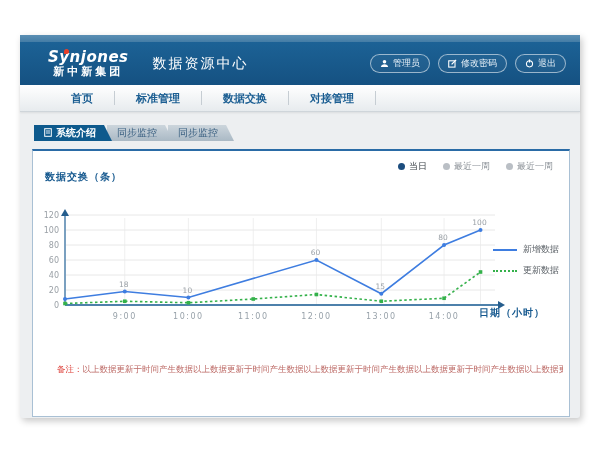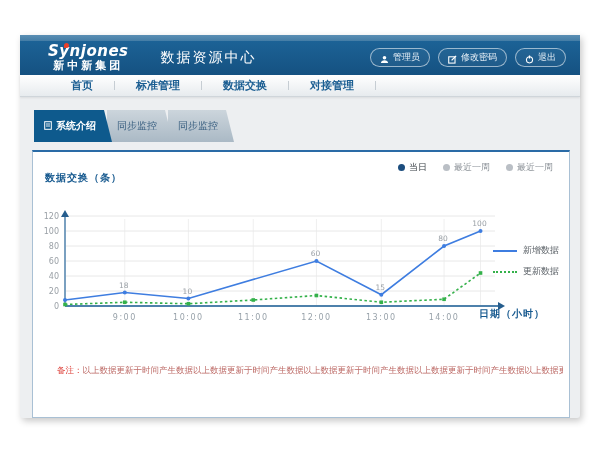--- a/index.html
+++ b/index.html
@@ -5,32 +5,32 @@
   * { margin:0; padding:0; box-sizing:border-box; }
   html,body { width:600px; height:450px; background:#ffffff; font-family:"DejaVu Sans","Liberation Sans",sans-serif; overflow:hidden; }
   .page { position:absolute; left:20px; top:35px; width:560px; height:383px; background:#edeff1; box-shadow:2px 3px 7px rgba(0,0,0,0.22); border-radius:0 0 3px 3px; display:flex; flex-direction:column; }
   
   .topstrip { height:7px; background:linear-gradient(#5b8fb4,#447da6); }
   .header { height:43px; background:linear-gradient(#1c6296,#155181); display:flex; align-items:center; padding:0 14px 0 28px; position:relative; }
   .logo { position:relative; text-align:center; line-height:1.05; color:#fff; }
   .logo-primary { font-size:15px; font-weight:bold; letter-spacing:0.5px; font-style:italic; }
   .logo-accent { position:absolute; left:16px; top:-1px; width:5px; height:5px; border-radius:50% 50% 50% 0; background:#e8402a; }
   .logo-secondary { font-size:11px; font-weight:bold; letter-spacing:3px; }
-  .app-title { color:#ffffff; font-size:14px; margin-left:32px; letter-spacing:2px; }
+  .app-title { color:#ffffff; font-size:14px; margin-left:24px; letter-spacing:2px; }
   .hdr-right { margin-left:auto; display:flex; gap:8px; }
-  .pill { display:flex; align-items:flex-end; gap:4px; border:1px solid rgba(255,255,255,0.55); border-radius:10px; color:#e8f1f8; font-size:9px; padding:2px 9px; cursor:pointer; background:rgba(255,255,255,0.04); }
+  .pill { display:flex; align-items:center; gap:4px; border:1px solid rgba(255,255,255,0.55); border-radius:10px; color:#e8f1f8; font-size:9px; padding:2px 9px; cursor:pointer; background:rgba(255,255,255,0.04); }
   .pill svg { display:block; }
   
   .nav { height:27px; background:linear-gradient(#ffffff,#e7ebee); border-bottom:1px solid #cfd5da; display:flex; align-items:stretch; padding-left:30px; box-shadow:0 1px 2px rgba(0,0,0,0.08); }
   .nav-item { display:flex; align-items:center; padding:0 21px; font-size:11px; font-weight:bold; color:#1b5e92; cursor:pointer; }
   .nav-sep { width:1px; background:#c6cdd3; margin:6px 0; }
   
   .content { flex:1; padding:13px 10px 0 12px; position:relative; }
   .tabs { display:flex; margin-left:2px; }
-  .tab { height:32px; display:flex; align-items:center; gap:4px; font-size:10px; padding:0 16px 0 10px; cursor:pointer; clip-path:polygon(0 0, calc(100% - 8px) 0, 100% 100%, 0 100%); margin-right:-5px; }
+  .tab { height:16px; display:flex; align-items:center; gap:4px; font-size:10px; padding:0 16px 0 10px; cursor:pointer; clip-path:polygon(0 0, calc(100% - 8px) 0, 100% 100%, 0 100%); margin-right:-5px; }
   .tab.active { background:#0e5a8d; color:#ffffff; font-weight:bold; z-index:3; position:relative; }
   .tab.inactive { background:linear-gradient(#ccd5dc,#aab9c5); color:#3d6283; z-index:1; }
   .panel { position:relative; margin-top:8px; height:268px; background:#ffffff; border:1px solid #a9c0d4; border-top:2px solid #2a6ba6; }
   
   .filters { position:absolute; top:9px; right:16px; display:flex; gap:16px; }
   .filter { display:flex; align-items:center; gap:4px; cursor:pointer; font-size:9px; color:#8a9096; }
   .filter .dot { width:7px; height:7px; border-radius:50%; background:#babfc5; }
   .filter.selected { color:#333a40; }
   .filter.selected .dot { background:#1c4d7e; }
   .ylabel { position:absolute; top:19px; left:12px; font-size:10px; font-weight:bold; color:#16598f; letter-spacing:1px; }

